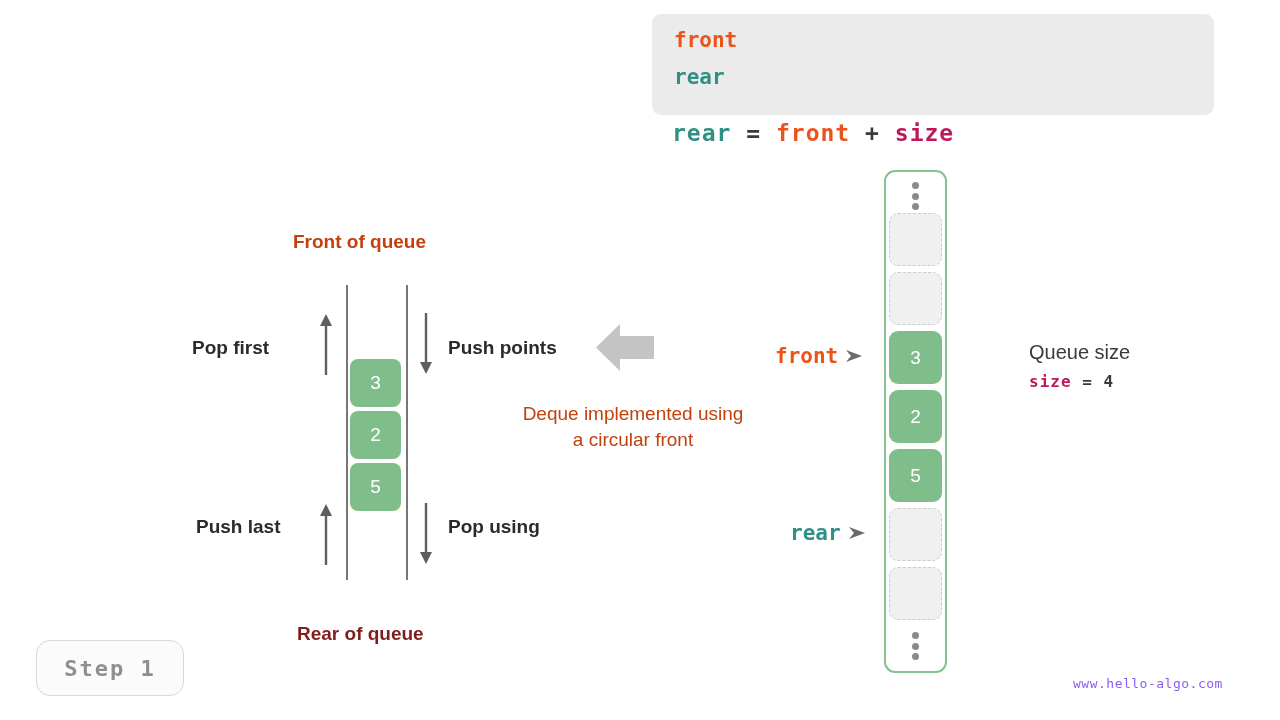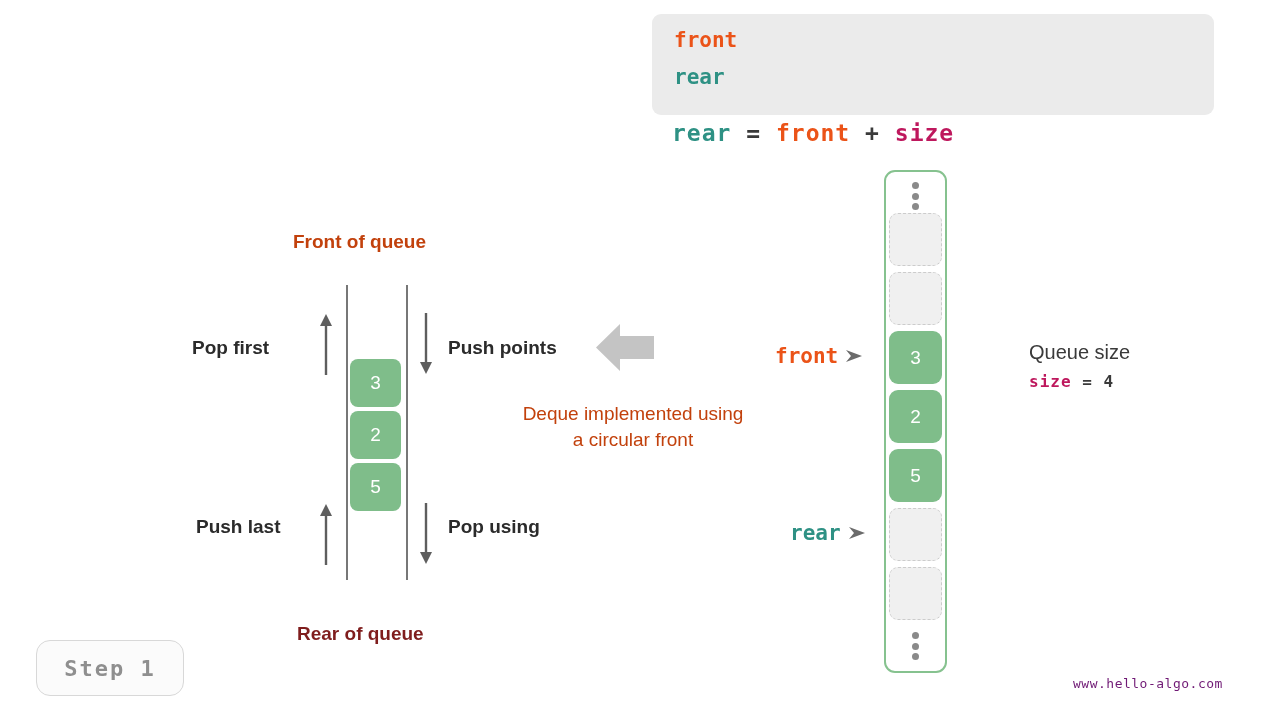--- a/index.html
+++ b/index.html
@@ -190,21 +190,21 @@
     font-size: 22px;
     letter-spacing: 2px;
     color: #8f8f8f;
   }
 
   
   #watermark {
     left: 1073px; top: 676px;
     font-family: "DejaVu Sans Mono", monospace;
     font-size: 13px;
-    color: #701a75;
+    color: #8b5cf6;
     letter-spacing: 0.5px;
     white-space: nowrap;
   }
 </style>
 </head>
 <body>
 
 <div class="abs" id="legend-box">
   <div class="legend-row">
     <span class="kw kw-front">front</span>

